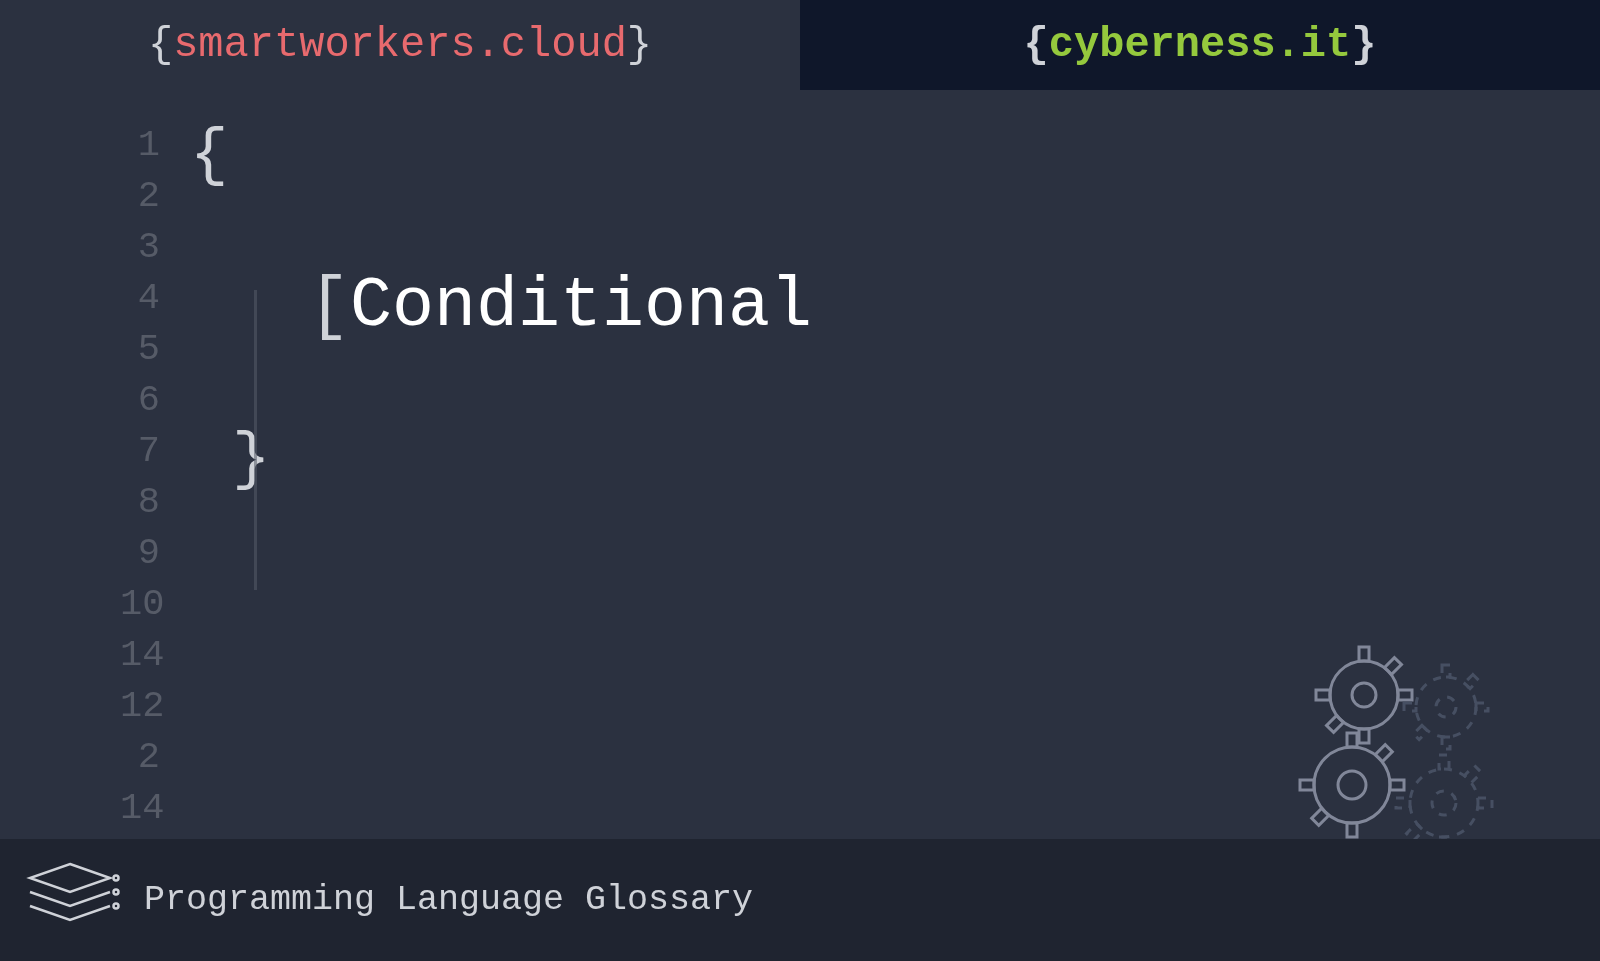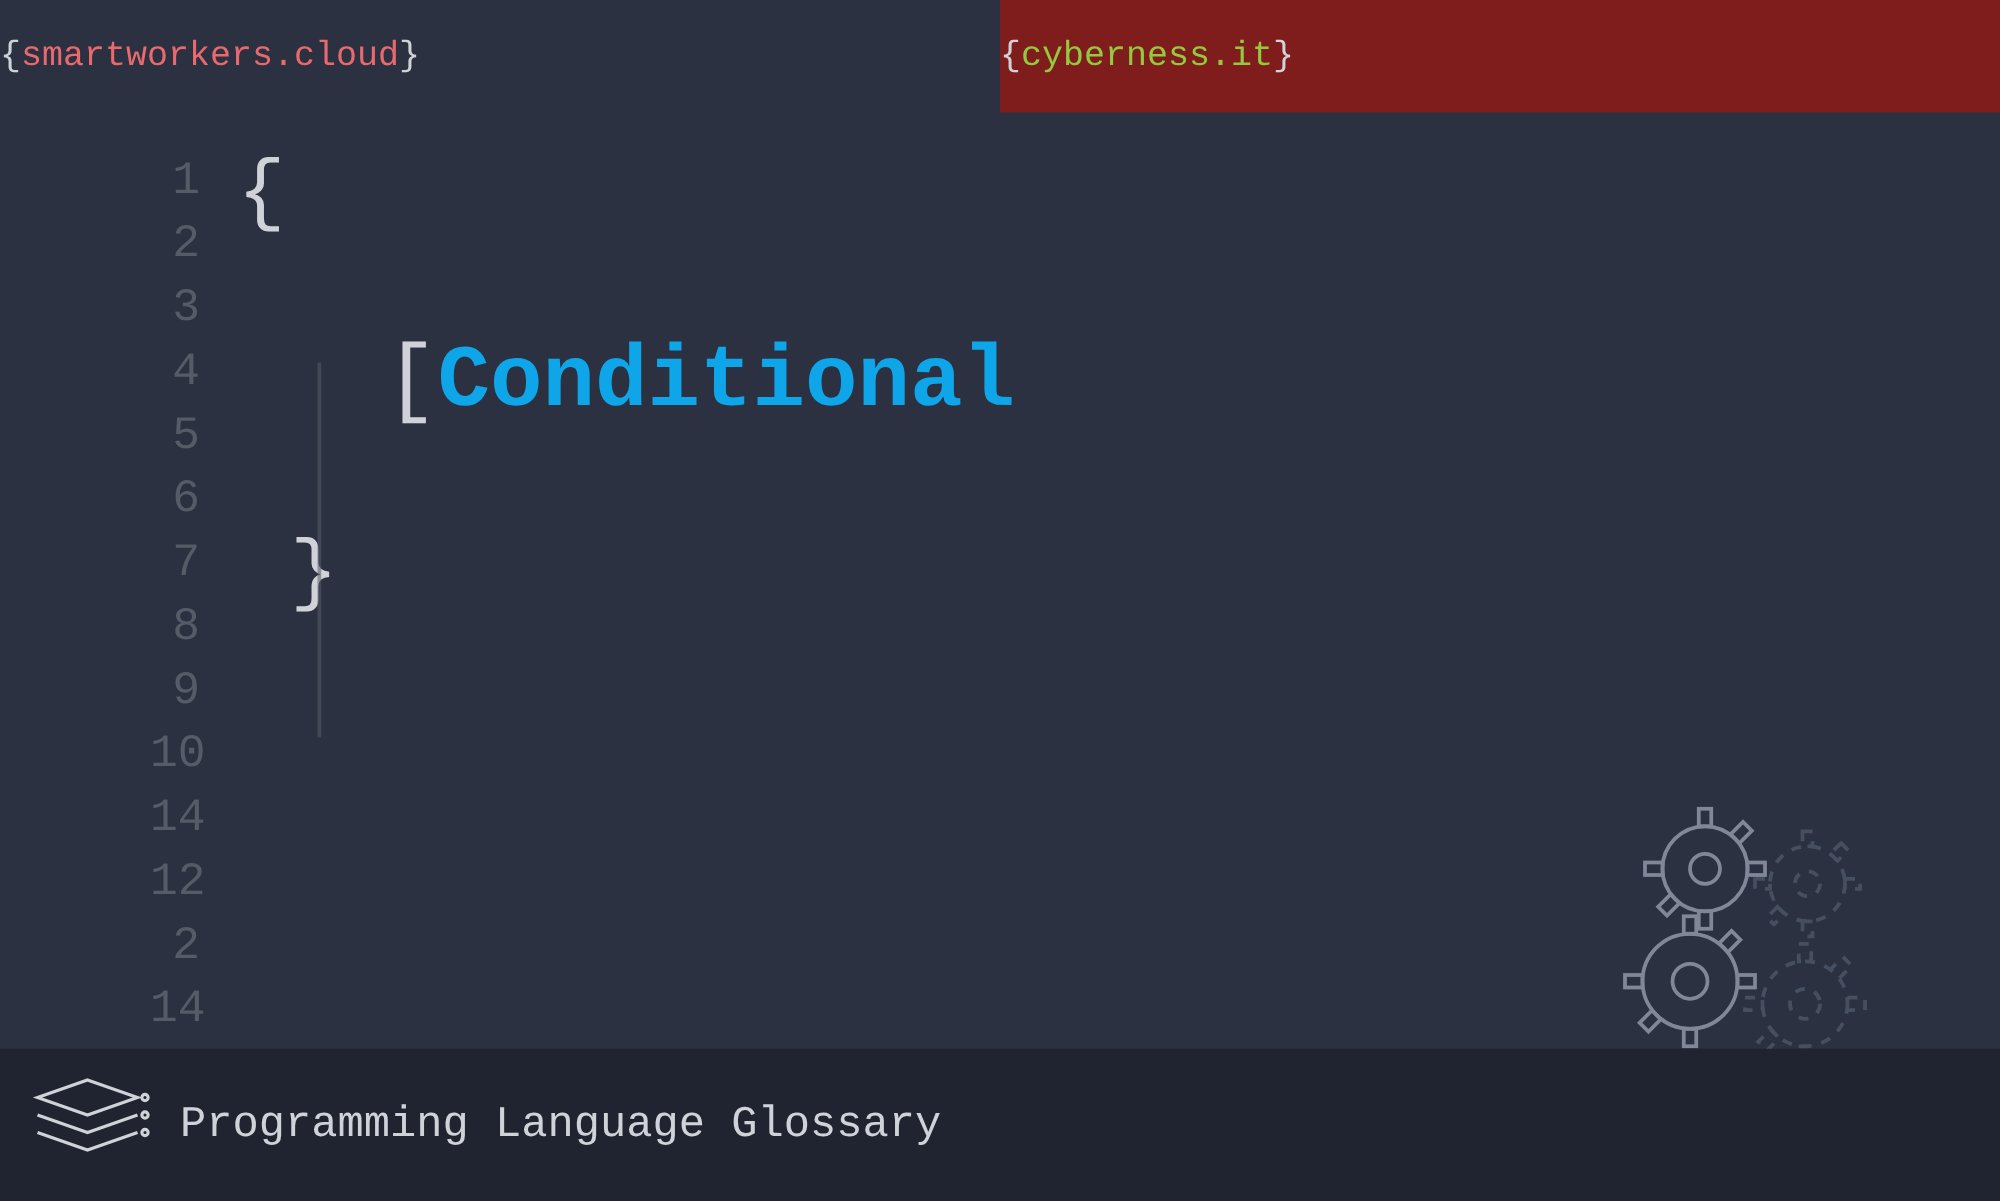--- a/index.html
+++ b/index.html
@@ -11,25 +11,26 @@
     overflow: hidden;
   }
   .header {
     display: flex;
     height: 90px;
   }
   .tab {
     flex: 1;
     display: flex;
     align-items: center;
-    justify-content: flex-start;
-    font-size: 28px;
+    justify-content: center;
+    font-size: 42px;
   }
   .tab-right {
-    background: #7f1d1d;
+    background: #0f172a;
+    font-weight: bold;
   }
   .brace-l, .brace-r { color: #cfd2d8; }
   .smartworkers { color: #e86a6e; }
   .cyberness { color: #95c93d; }
   .editor {
     display: flex;
     padding: 30px 0 0 120px;
     height: 770px;
     position: relative;
   }
@@ -65,21 +66,21 @@
     background: #565b67;
     opacity: 0.55;
   }
   .topic-block {
     margin-left: 118px;
     margin-top: 72px;
     font-size: 70px;
     line-height: 86px;
   }
   .bracket { color: #cfd2d8; }
-  .topic { color: #0ea5e9; font-weight: bold; }
+  .topic { color: #ffffff; }
   .close-brace-big {
     font-size: 64px;
     color: #cfd2d8;
     margin-left: 42px;
     margin-top: 74px;
   }
   .gears {
     position: absolute;
     right: 76px;
     bottom: 0px;

